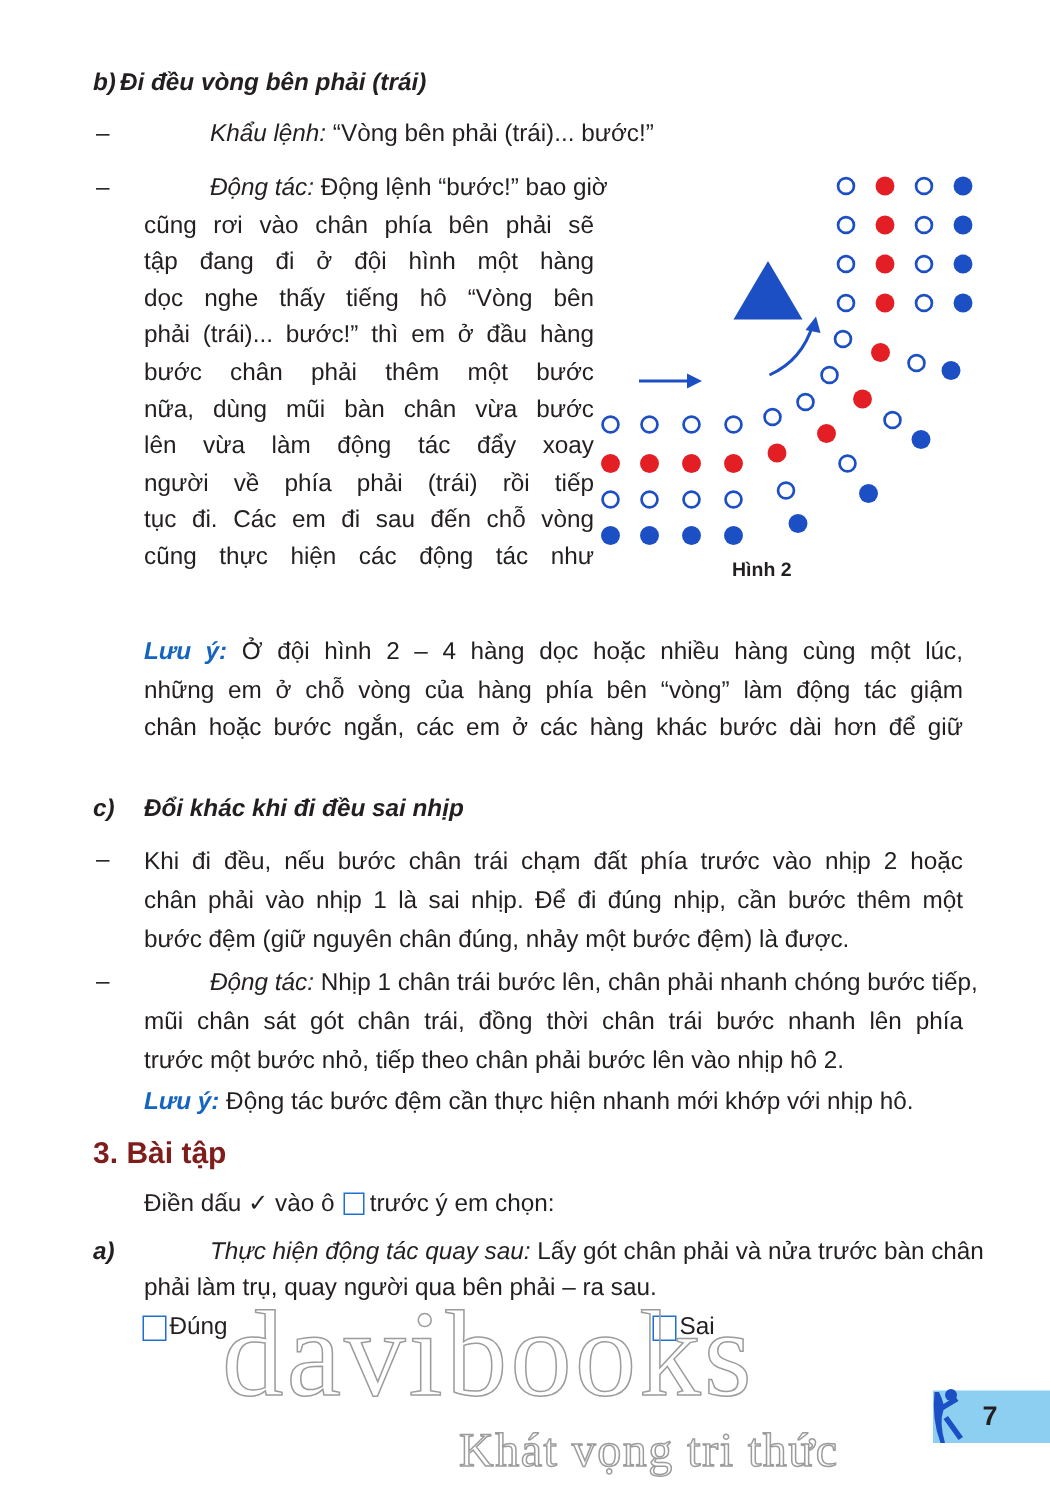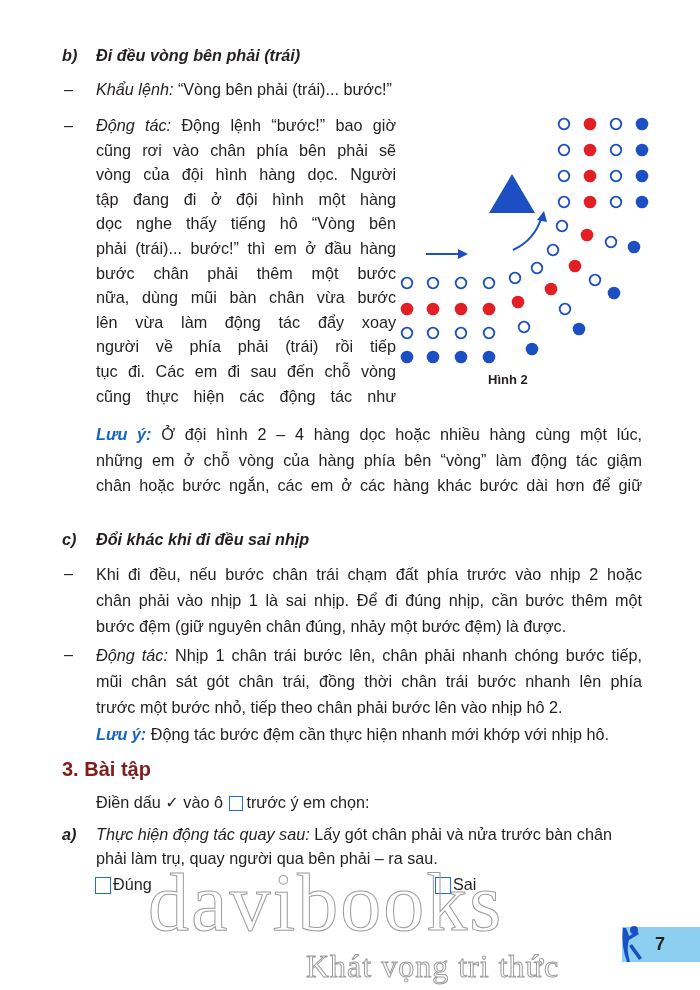--- a/index.html
+++ b/index.html
@@ -5,21 +5,21 @@
     html, body { margin: 0; padding: 0; }
     body {
       width: 700px; height: 990px; position: relative; overflow: hidden;
       background: #ffffff; color: #231f20;
       font-family: "Liberation Sans", "DejaVu Sans", sans-serif;
       font-size: 16.2px; line-height: 25px;
     }
     .abs { position: absolute; }
     .lbl { position: absolute; font-weight: bold; font-style: italic; }
     .dash { position: absolute; left: 64px; }
-    .it { font-style: italic; }
+    .it { font-style: italic; margin-left: 44px; }
     .blue-bi { font-weight: bold; font-style: italic; color: #1565c0; margin-top: 36px; }
     .jl { display: block; text-align: justify; text-align-last: justify; white-space: nowrap; }
     .line { display: block; white-space: nowrap; }
     .heading { font-weight: bold; font-style: italic; }
     .sec-title { position: absolute; left: 62px; top: 757px; font-size: 20px; font-weight: bold; color: #7f1d1d; }
     .checkbox-inline {
       display: inline-block; width: 14px; height: 15px; border: 1.6px solid #1e6fd0;
       vertical-align: -3px; margin: 0 3px 0 2px; box-sizing: border-box;
     }
     .checkbox {
@@ -33,32 +33,31 @@
       position: absolute; left: 622px; top: 927px; width: 78px; height: 35px;
       background: #8ccff0;
     }
     .page-num { position: absolute; left: 655px; top: 932px; font-weight: bold; font-size: 18px; color: #231f20; }
     .fig-caption { position: absolute; left: 488px; top: 367px; font-size: 13px; font-weight: bold; }
   </style>
 </head>
 <body>
 
 <div class="lbl" style="left:62px; top:43px;">b)</div>
-<div class="abs heading" style="left:96px; top:43px;">Đi đều vòng bên phải (trái)</div>
+<div class="abs heading" style="left:80px; top:43px;">Đi đều vòng bên phải (trái)</div>
 
 <div class="dash" style="top:77px;">–</div>
 <div class="abs" style="left:96px; top:77px;">
   <span class="it">Khẩu lệnh:</span><span> “Vòng bên phải (trái)... bước!”</span>
 </div>
 
 <div class="dash" style="top:113px;">–</div>
 <div class="abs" style="left:96px; top:113px; width:300px; line-height:24.6px;">
   <span class="jl"><span class="it">Động tác:</span><span> Động lệnh “bước!” bao giờ</span></span>
   <span class="jl">cũng rơi vào chân phía bên phải sẽ</span>
-  <span class="jl">vòng của đội hình hàng dọc. Người</span>
   <span class="jl">tập đang đi ở đội hình một hàng</span>
   <span class="jl">dọc nghe thấy tiếng hô “Vòng bên</span>
   <span class="jl">phải (trái)... bước!” thì em ở đầu hàng</span>
   <span class="jl">bước chân phải thêm một bước</span>
   <span class="jl">nữa, dùng mũi bàn chân vừa bước</span>
   <span class="jl">lên vừa làm động tác đẩy xoay</span>
   <span class="jl">người về phía phải (trái) rồi tiếp</span>
   <span class="jl">tục đi. Các em đi sau đến chỗ vòng</span>
   <span class="jl">cũng thực hiện các động tác như</span>
 </div>

